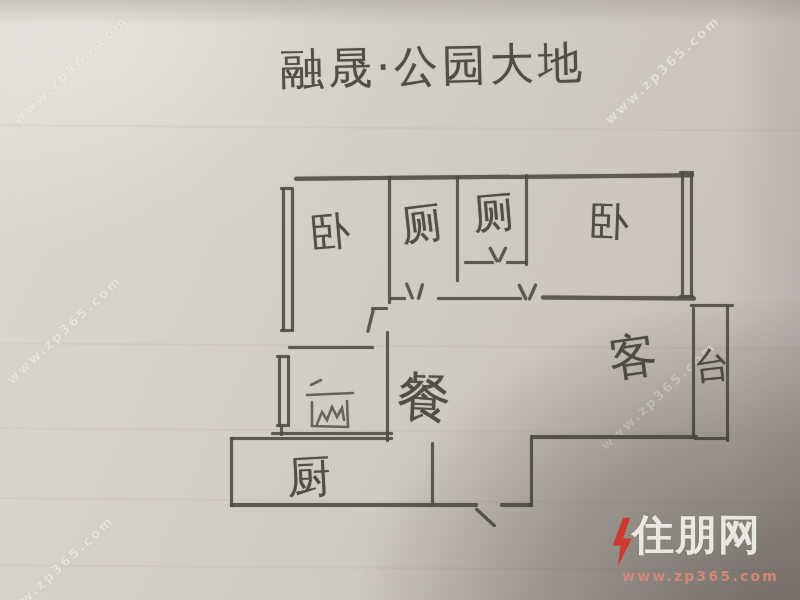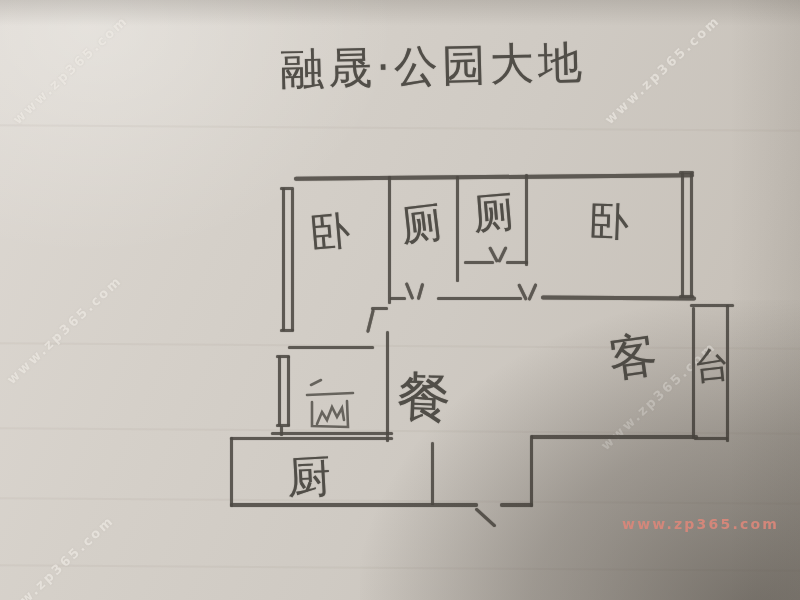--- a/index.html
+++ b/index.html
@@ -131,16 +131,22 @@
   <div class="hw" style="left:494px;top:213px;font-size:42px;transform:translate(-50%,-50%) rotate(-5deg)">厕</div>
   <div class="hw" style="left:609px;top:221px;font-size:40px;transform:translate(-50%,-50%) rotate(2deg)">卧</div>
   <div class="hw" style="left:633px;top:356px;font-size:48px;transform:translate(-50%,-50%) rotate(-8deg)">客</div>
   <div class="hw" style="left:712px;top:366px;font-size:36px;transform:translate(-50%,-50%) rotate(-6deg)">台</div>
   <div class="hw" style="left:424px;top:398px;font-size:54px;transform:translate(-50%,-50%) rotate(2deg)">餐</div>
   <div class="hw" style="left:309px;top:477px;font-size:44px;transform:translate(-50%,-50%) rotate(-3deg)">厨</div>
 
   <div class="corner-shadow"></div>
 
   <div class="logo">
+    <div class="logo-row">
+      <svg class="logo-mark" width="28" height="52" viewBox="0 0 30 60">
+        <polygon points="14,2 2,34 11,34 8,58 24,26 14,26 22,2" fill="#cf3a2e"></polygon>
+      </svg>
+      <div class="logo-text">住朋网</div>
+    </div>
     <div class="logo-url">www.zp365.com</div>
   </div>
 
 </div>
 
 </body></html>

